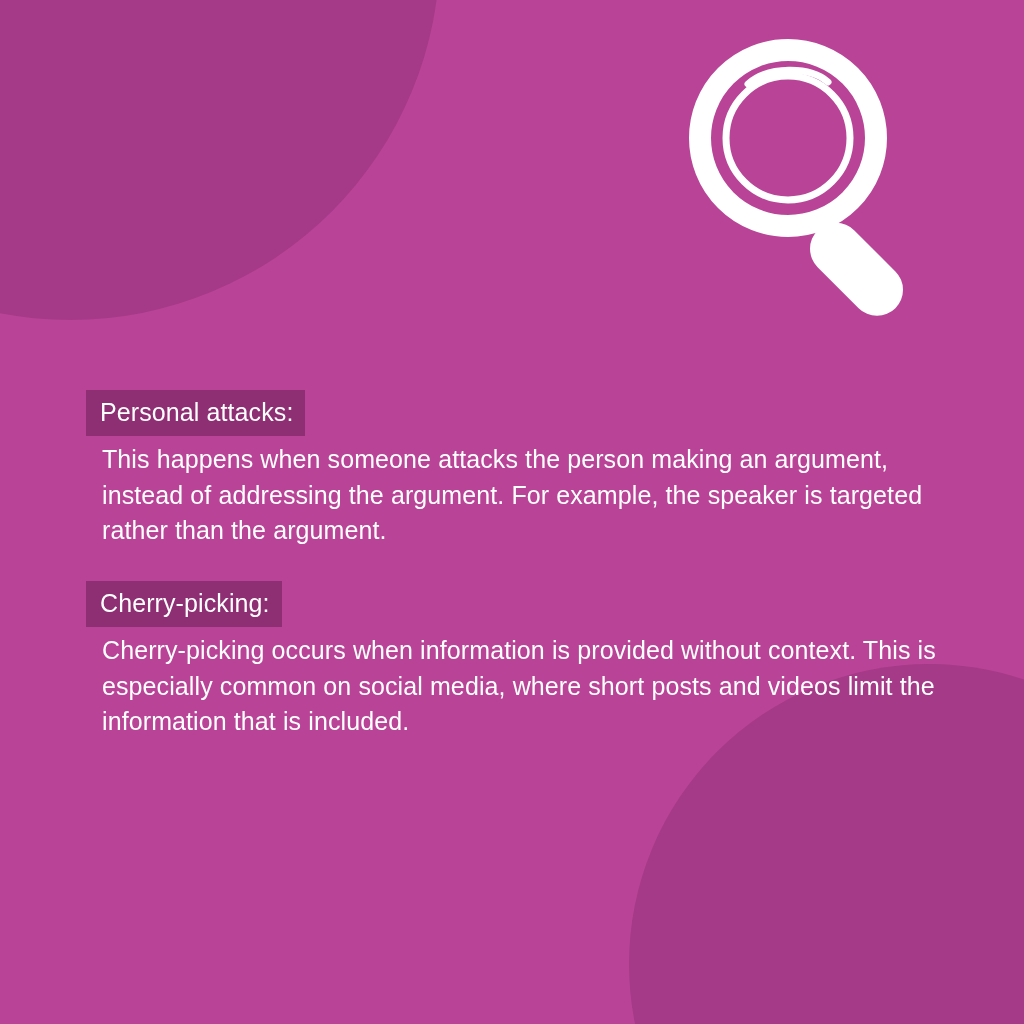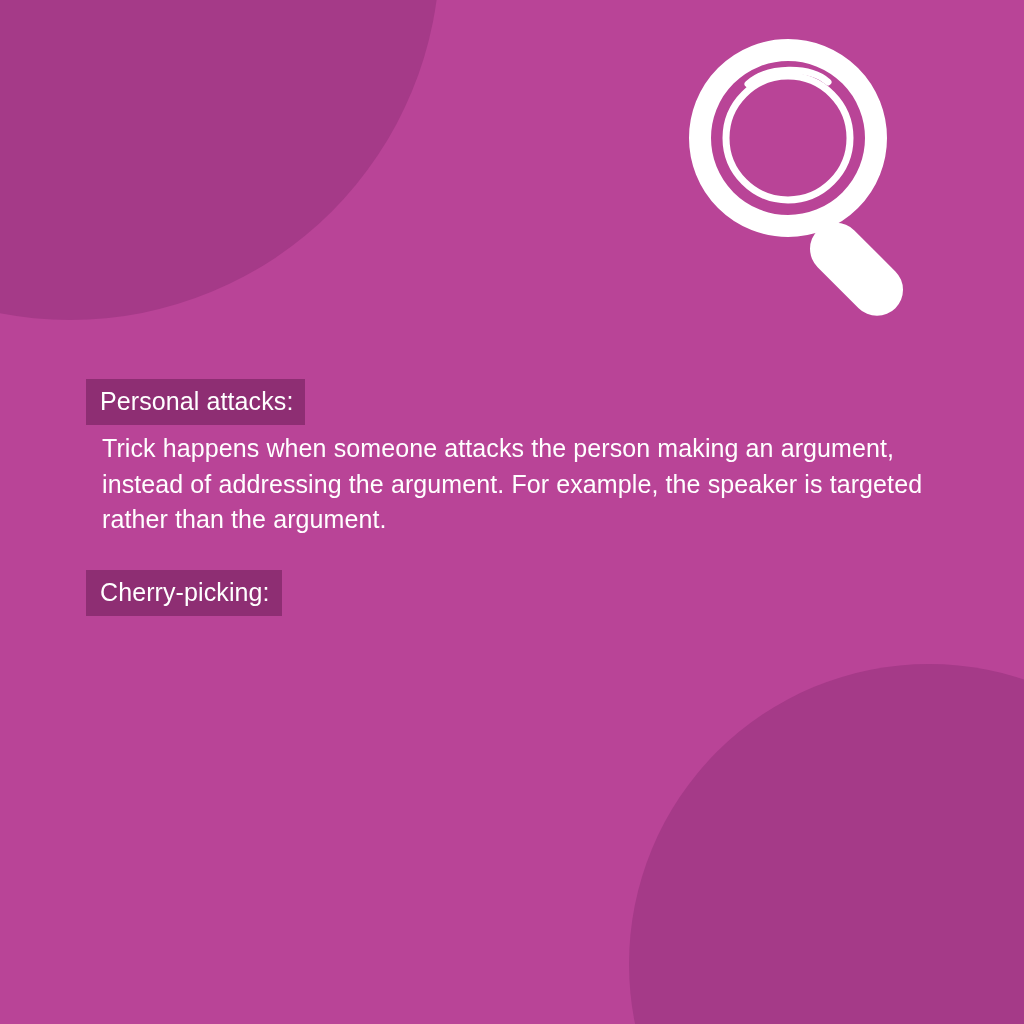--- a/index.html
+++ b/index.html
@@ -48,21 +48,21 @@
     left: 676px;
     top: 26px;
     width: 290px;
     height: 290px;
   }
 
   
   .content {
     position: absolute;
     left: 86px;
-    top: 379px;
+    top: 390px;
     width: 870px;
   }
 
   .section {
     margin-bottom: 32px;
   }
   .section:last-child {
     margin-bottom: 0;
   }
 
@@ -107,24 +107,25 @@
       <g fill="#ffffff">
         <rect x="160" y="186" width="110" height="52" rx="26" transform="rotate(45 160 186)"></rect>
       </g>
     </svg>
   </div>
 
   <div class="content">
 
     <div class="section">
       <div class="heading">Personal attacks:</div>
-      <p class="body-text">Trick happens when someone attacks the person making an argument, instead of addressing the argument. For example, the speaker is targeted rather than the argument.</p>
+      <p class="body-text">This happens when someone attacks the person making an argument, instead of addressing the argument. For example, the speaker is targeted rather than the argument.</p>
     </div>
 
     <div class="section">
     </div>
 
     <div class="section">
       <div class="heading">Cherry-picking:</div>
+      <p class="body-text">Cherry-picking occurs when information is provided without context. This is especially common on social media, where short posts and videos limit the information that is included.</p>
     </div>
 
   </div>
 </div>
 
 </body></html>

